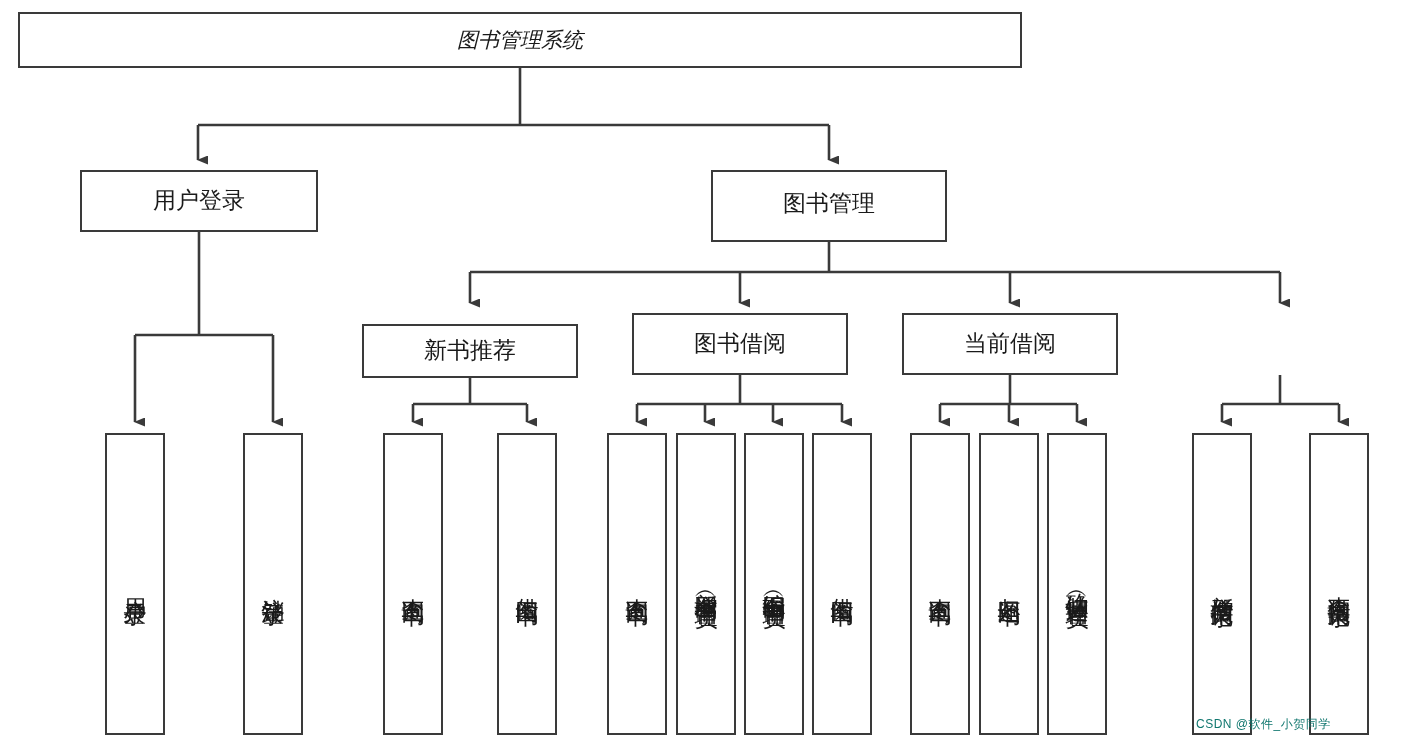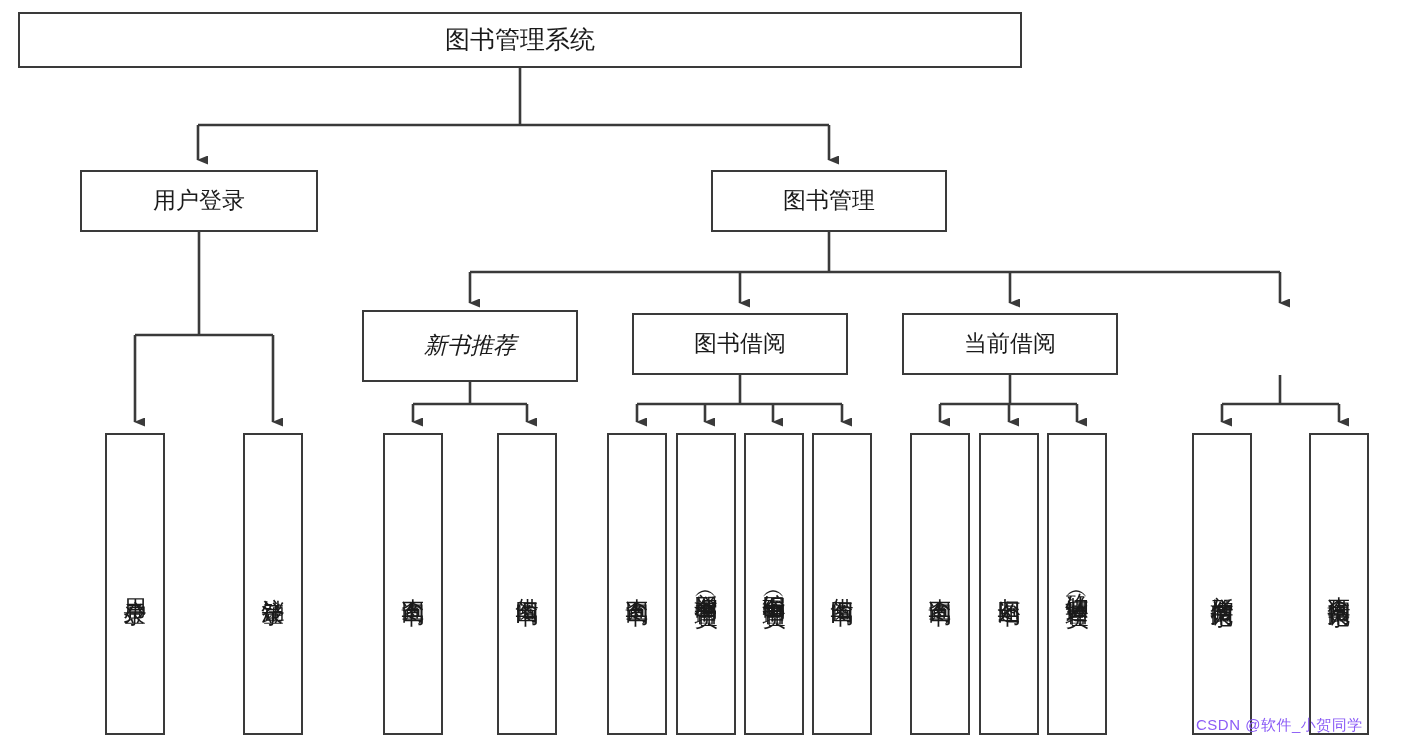--- a/index.html
+++ b/index.html
@@ -37,37 +37,38 @@
   .node-label {
     display: block;
     text-align: center;
     line-height: 1.18;
     white-space: nowrap;
   }
   .node.horizontal .node-label {
     font-size: 23px;
   }
   .node.root .node-label {
-    font-size: 25px;
+    font-size: 21px;
+    font-style: italic;
   }
   .node.vertical {
     align-items: center;
     justify-content: center;
   }
   .node.vertical .node-label {
     writing-mode: vertical-rl;
     text-orientation: upright;
     font-size: 23px;
     letter-spacing: 2px;
     line-height: 1;
   }
   .watermark {
     position: absolute;
-    color: #8b5cf6;
-    font-size: 15px;
+    color: #0f766e;
+    font-size: 12px;
     letter-spacing: 0.5px;
     white-space: nowrap;
     user-select: none;
   }
 </style>
 </head>
 <body>
 
 <div id="canvas">
 
@@ -121,25 +122,25 @@
     </g>
   </svg>
 
   <div class="node root horizontal" style="left:18px; top:12px; width:1004px; height:56px;">
     <span class="node-label">图书管理系统</span>
   </div>
 
   <div class="node horizontal" style="left:80px; top:170px; width:238px; height:62px;">
     <span class="node-label">用户登录</span>
   </div>
-  <div class="node horizontal" style="left:711px; top:170px; width:236px; height:62px;">
+  <div class="node horizontal" style="left:711px; top:170px; width:236px; height:72px;font-family:Liberation Mono, monospace;">
     <span class="node-label">图书管理</span>
   </div>
 
-  <div class="node horizontal" style="left:362px; top:310px; width:216px; height:72px;font-style:italic;">
+  <div class="node horizontal" style="left:362px; top:324px; width:216px; height:54px;">
     <span class="node-label">新书推荐</span>
   </div>
   <div class="node horizontal" style="left:902px; top:313px; width:216px; height:62px;">
     <span class="node-label">当前借阅</span>
   </div>
   <div class="node horizontal" style="left:632px; top:313px; width:216px; height:62px;">
     <span class="node-label">图书借阅</span>
   </div>
 
   <div class="node vertical" style="left:105px; top:433px; width:60px; height:302px;">

